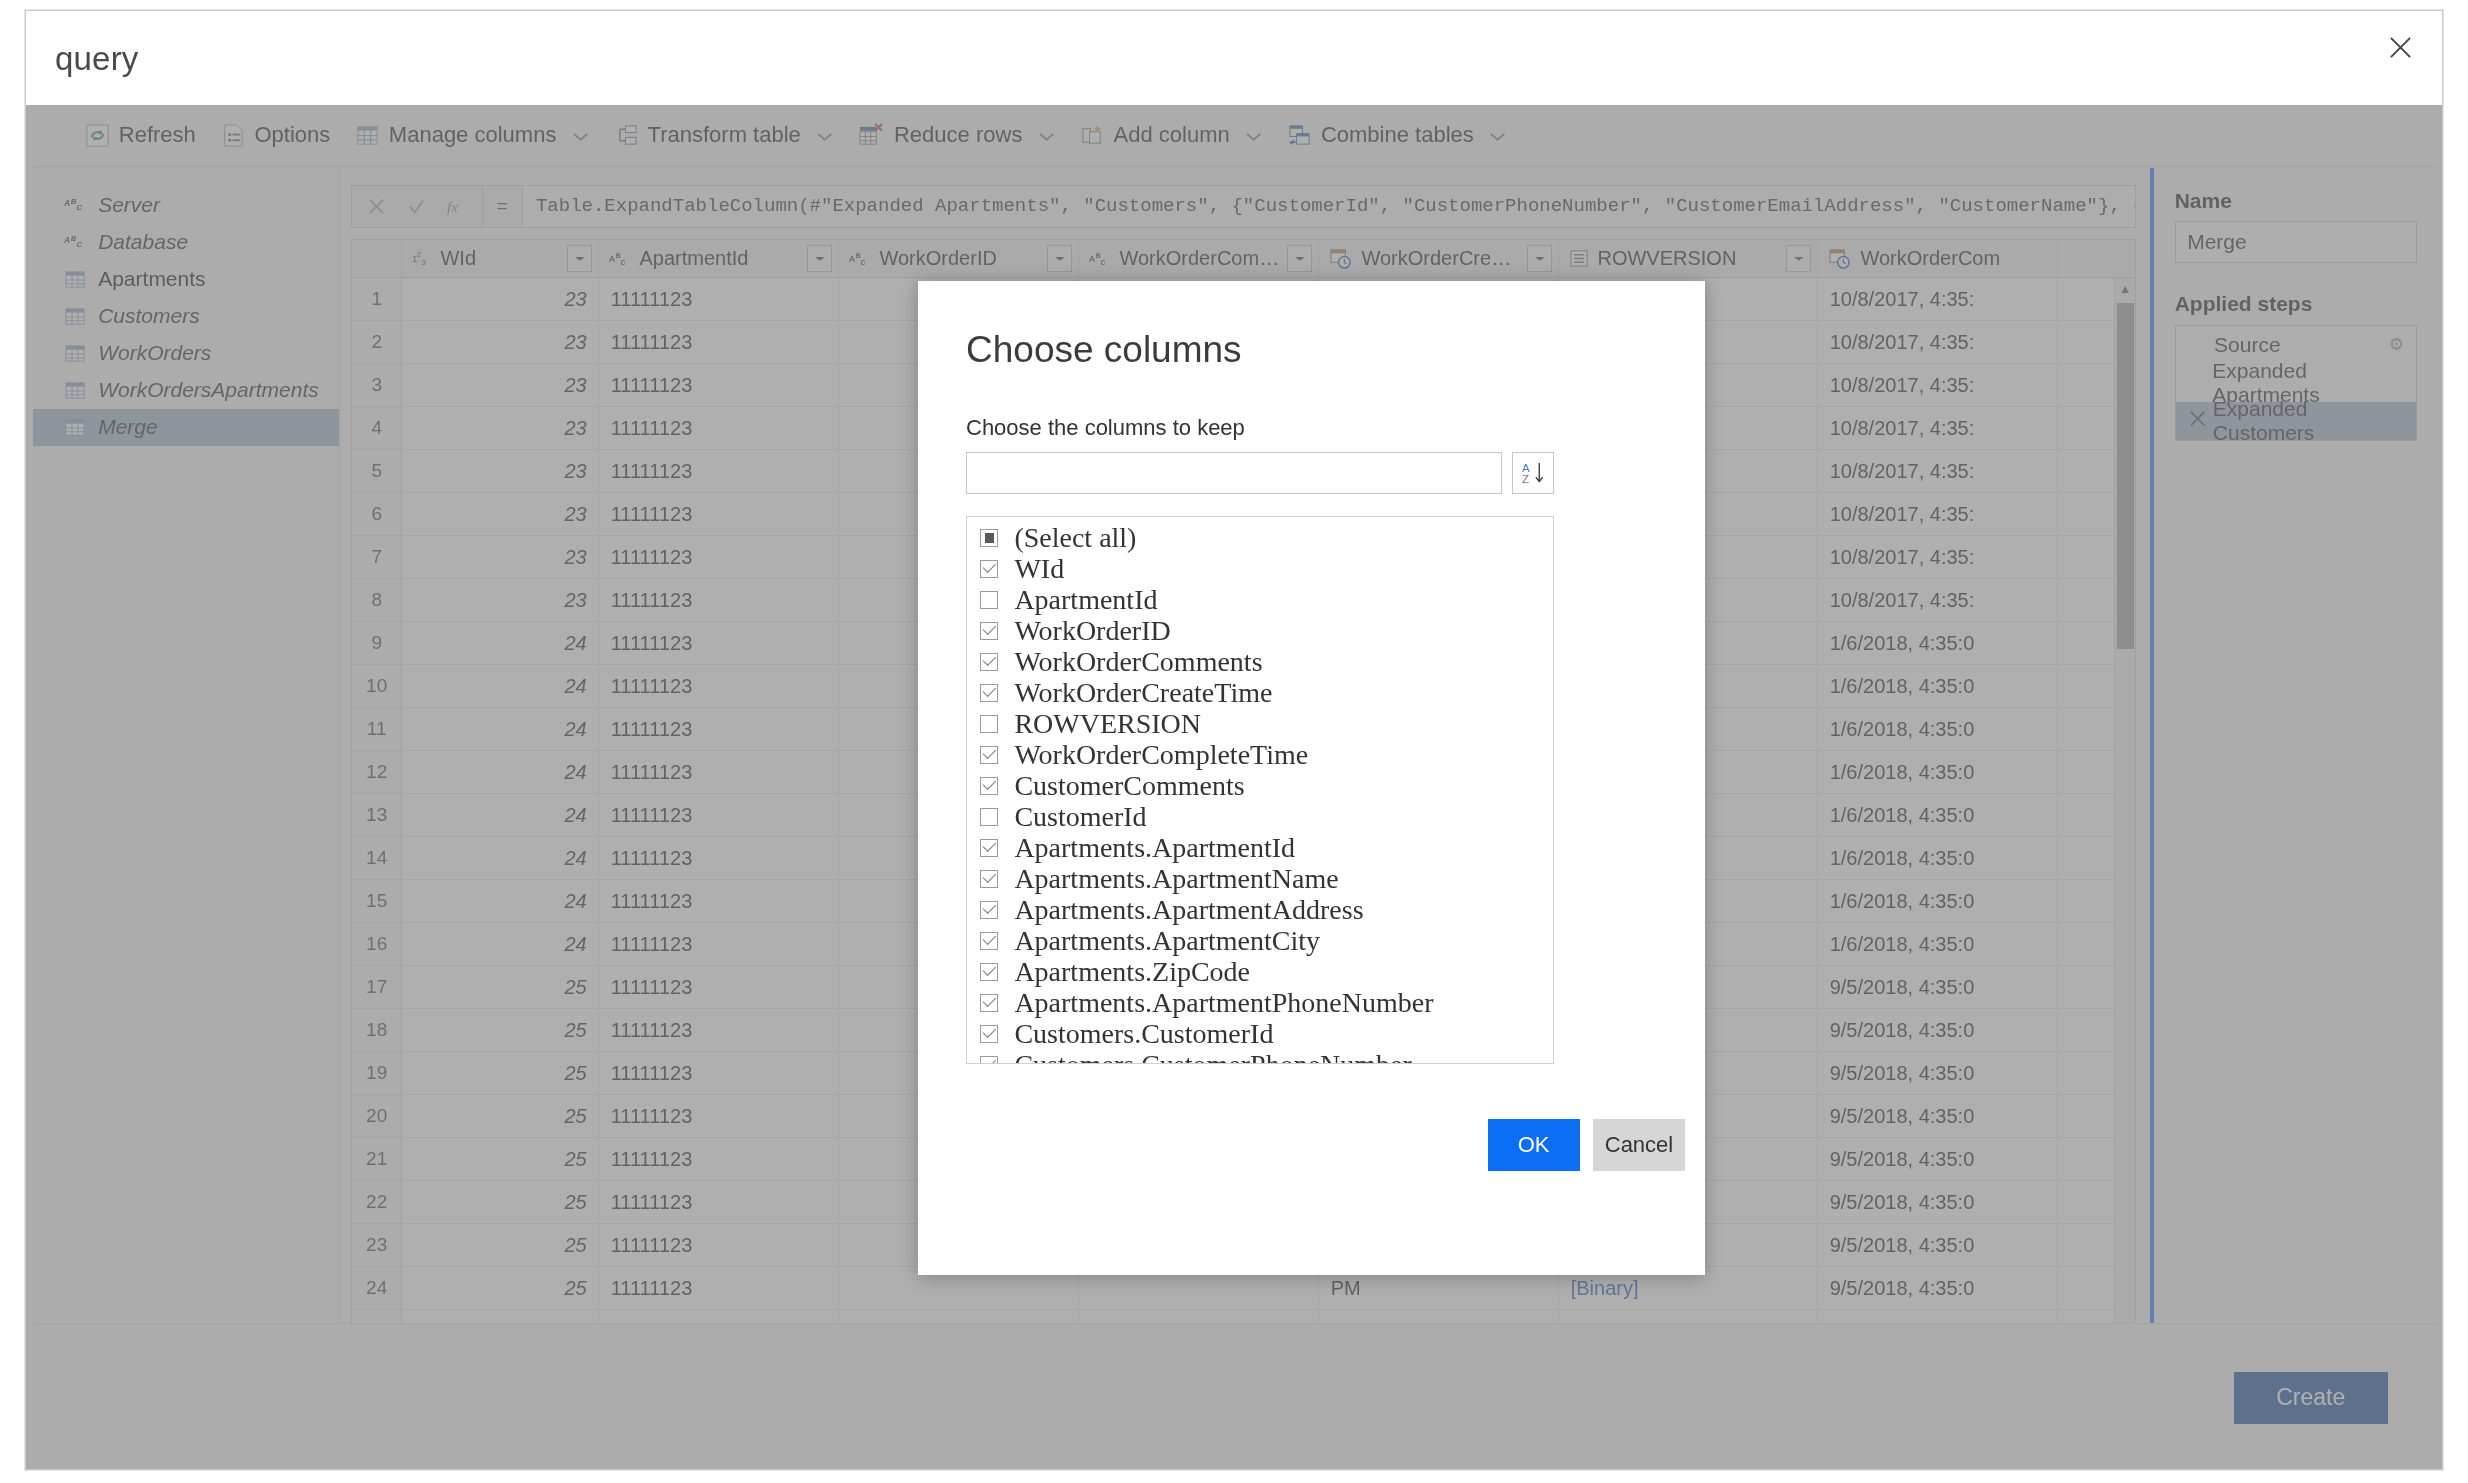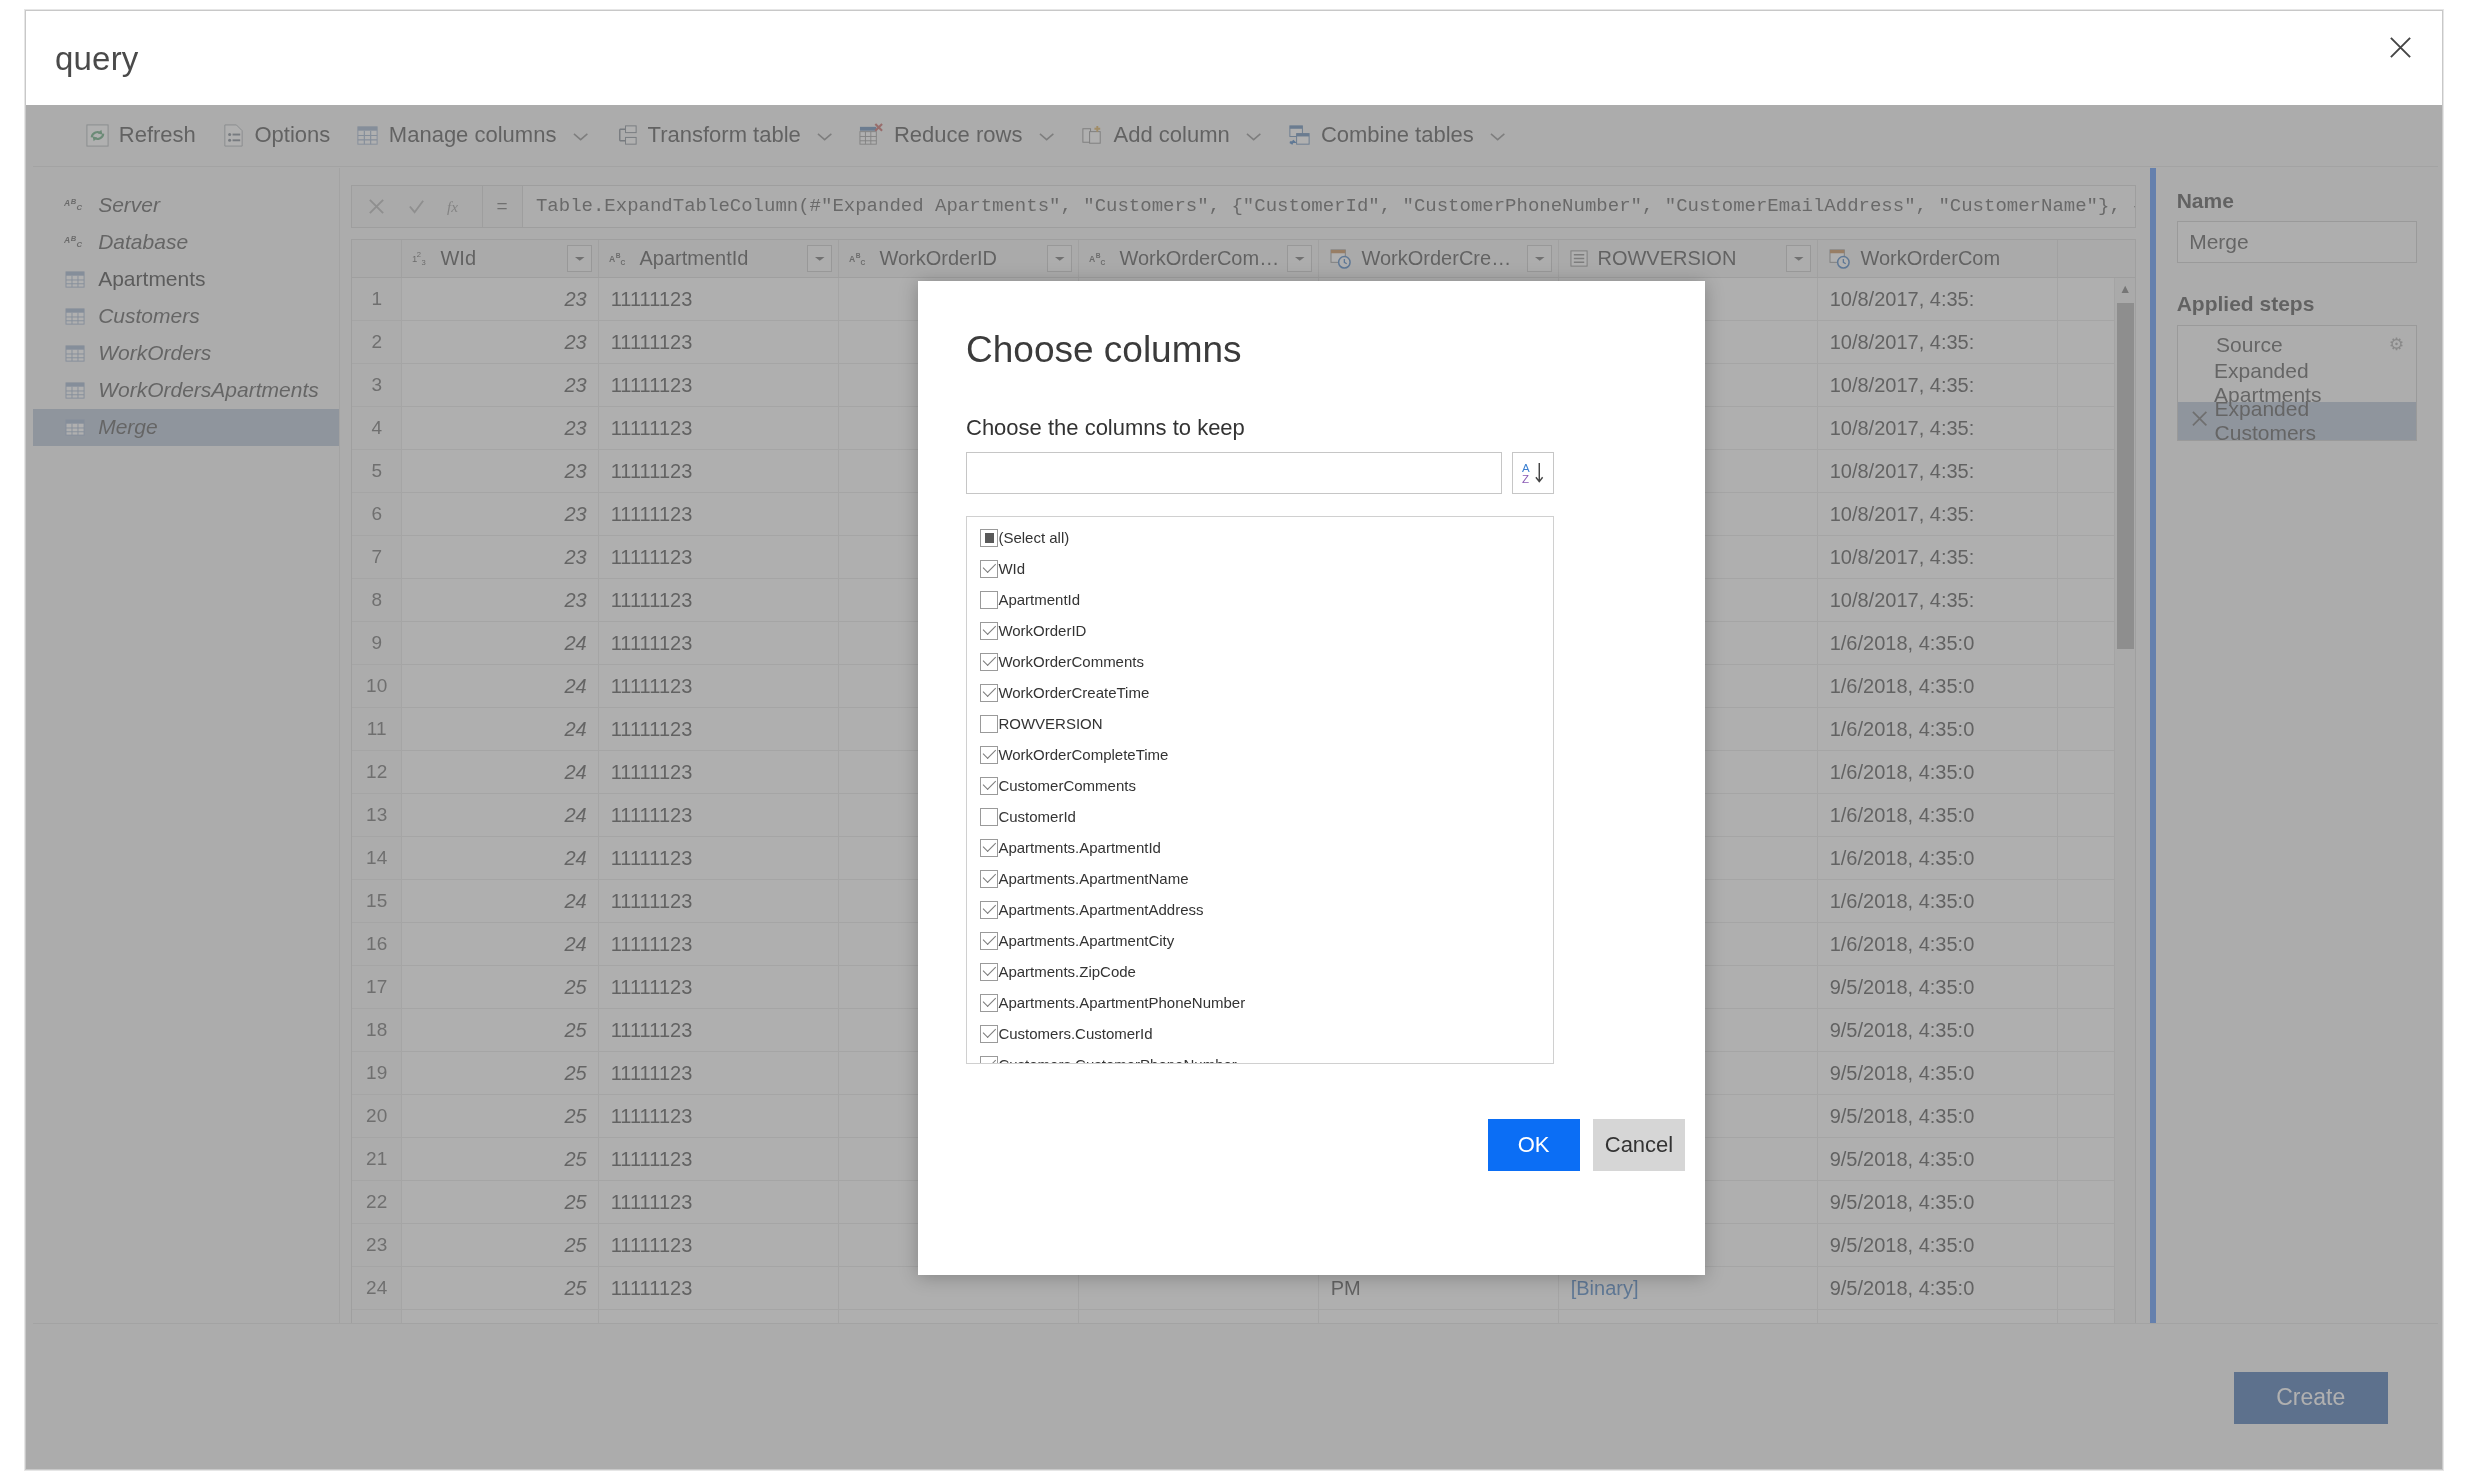--- a/index.html
+++ b/index.html
@@ -210,21 +210,21 @@
   .h-scrollbar .hs-track { flex:1; height: 100%; position: relative; }
   .h-scrollbar .hs-thumb {
     position:absolute; left: 13.4px; top: 4.8px; height: 21px; width: 576px;
     background: #a6a6a6; cursor: pointer;
   }
 
   
   .settings-pane {
     width: 288px; min-width: 288px;
     background: #f3f3f3;
-    border-left: 6px solid #3b82f6;
+    border-left: 4px solid #3b82f6;
     padding: 21px 21px 0 21px;
   }
   .sp-label {
     font-size: 21px; font-weight: bold; color: #333; margin-bottom: 8.6px;
   }
   .sp-input {
     width: 100%; height: 42px;
     border: 1px solid #c4c4c4; background: #fafafa;
     display: flex; align-items: center; padding: 0 11.5px;
     font-size: 21px; color: #3a3a3a;
@@ -291,23 +291,23 @@
     cursor: pointer;
   }
   .list-box {
     position: absolute; left: 48px; top: 235px;
     width: 588px; height: 548px;
     border: 1px solid #d0d0d0; background: #fff;
     overflow: hidden;
     padding-top: 5.8px;
   }
   .list-item {
-    display: flex; align-items: center; gap: 0;
+    display: flex; align-items: center; gap: 16px;
     height: 31px; padding-left: 13.4px;
-    font-size: 15px; color: #333; cursor: pointer;
+    font-size: 28px; color: #333; cursor: pointer; font-family: Liberation Serif, serif;
   }
   .cbx {
     width: 18px; height: 18px; min-width: 18px;
     border: 1px solid #9a9a9a; background: #fff;
     display: flex; align-items: center; justify-content: center;
   }
   .cbx.checked::after {
     content: ""; display:block;
     width: 10.6px; height: 5.8px;
     border-left: 1.9px solid #7b7b7b;

